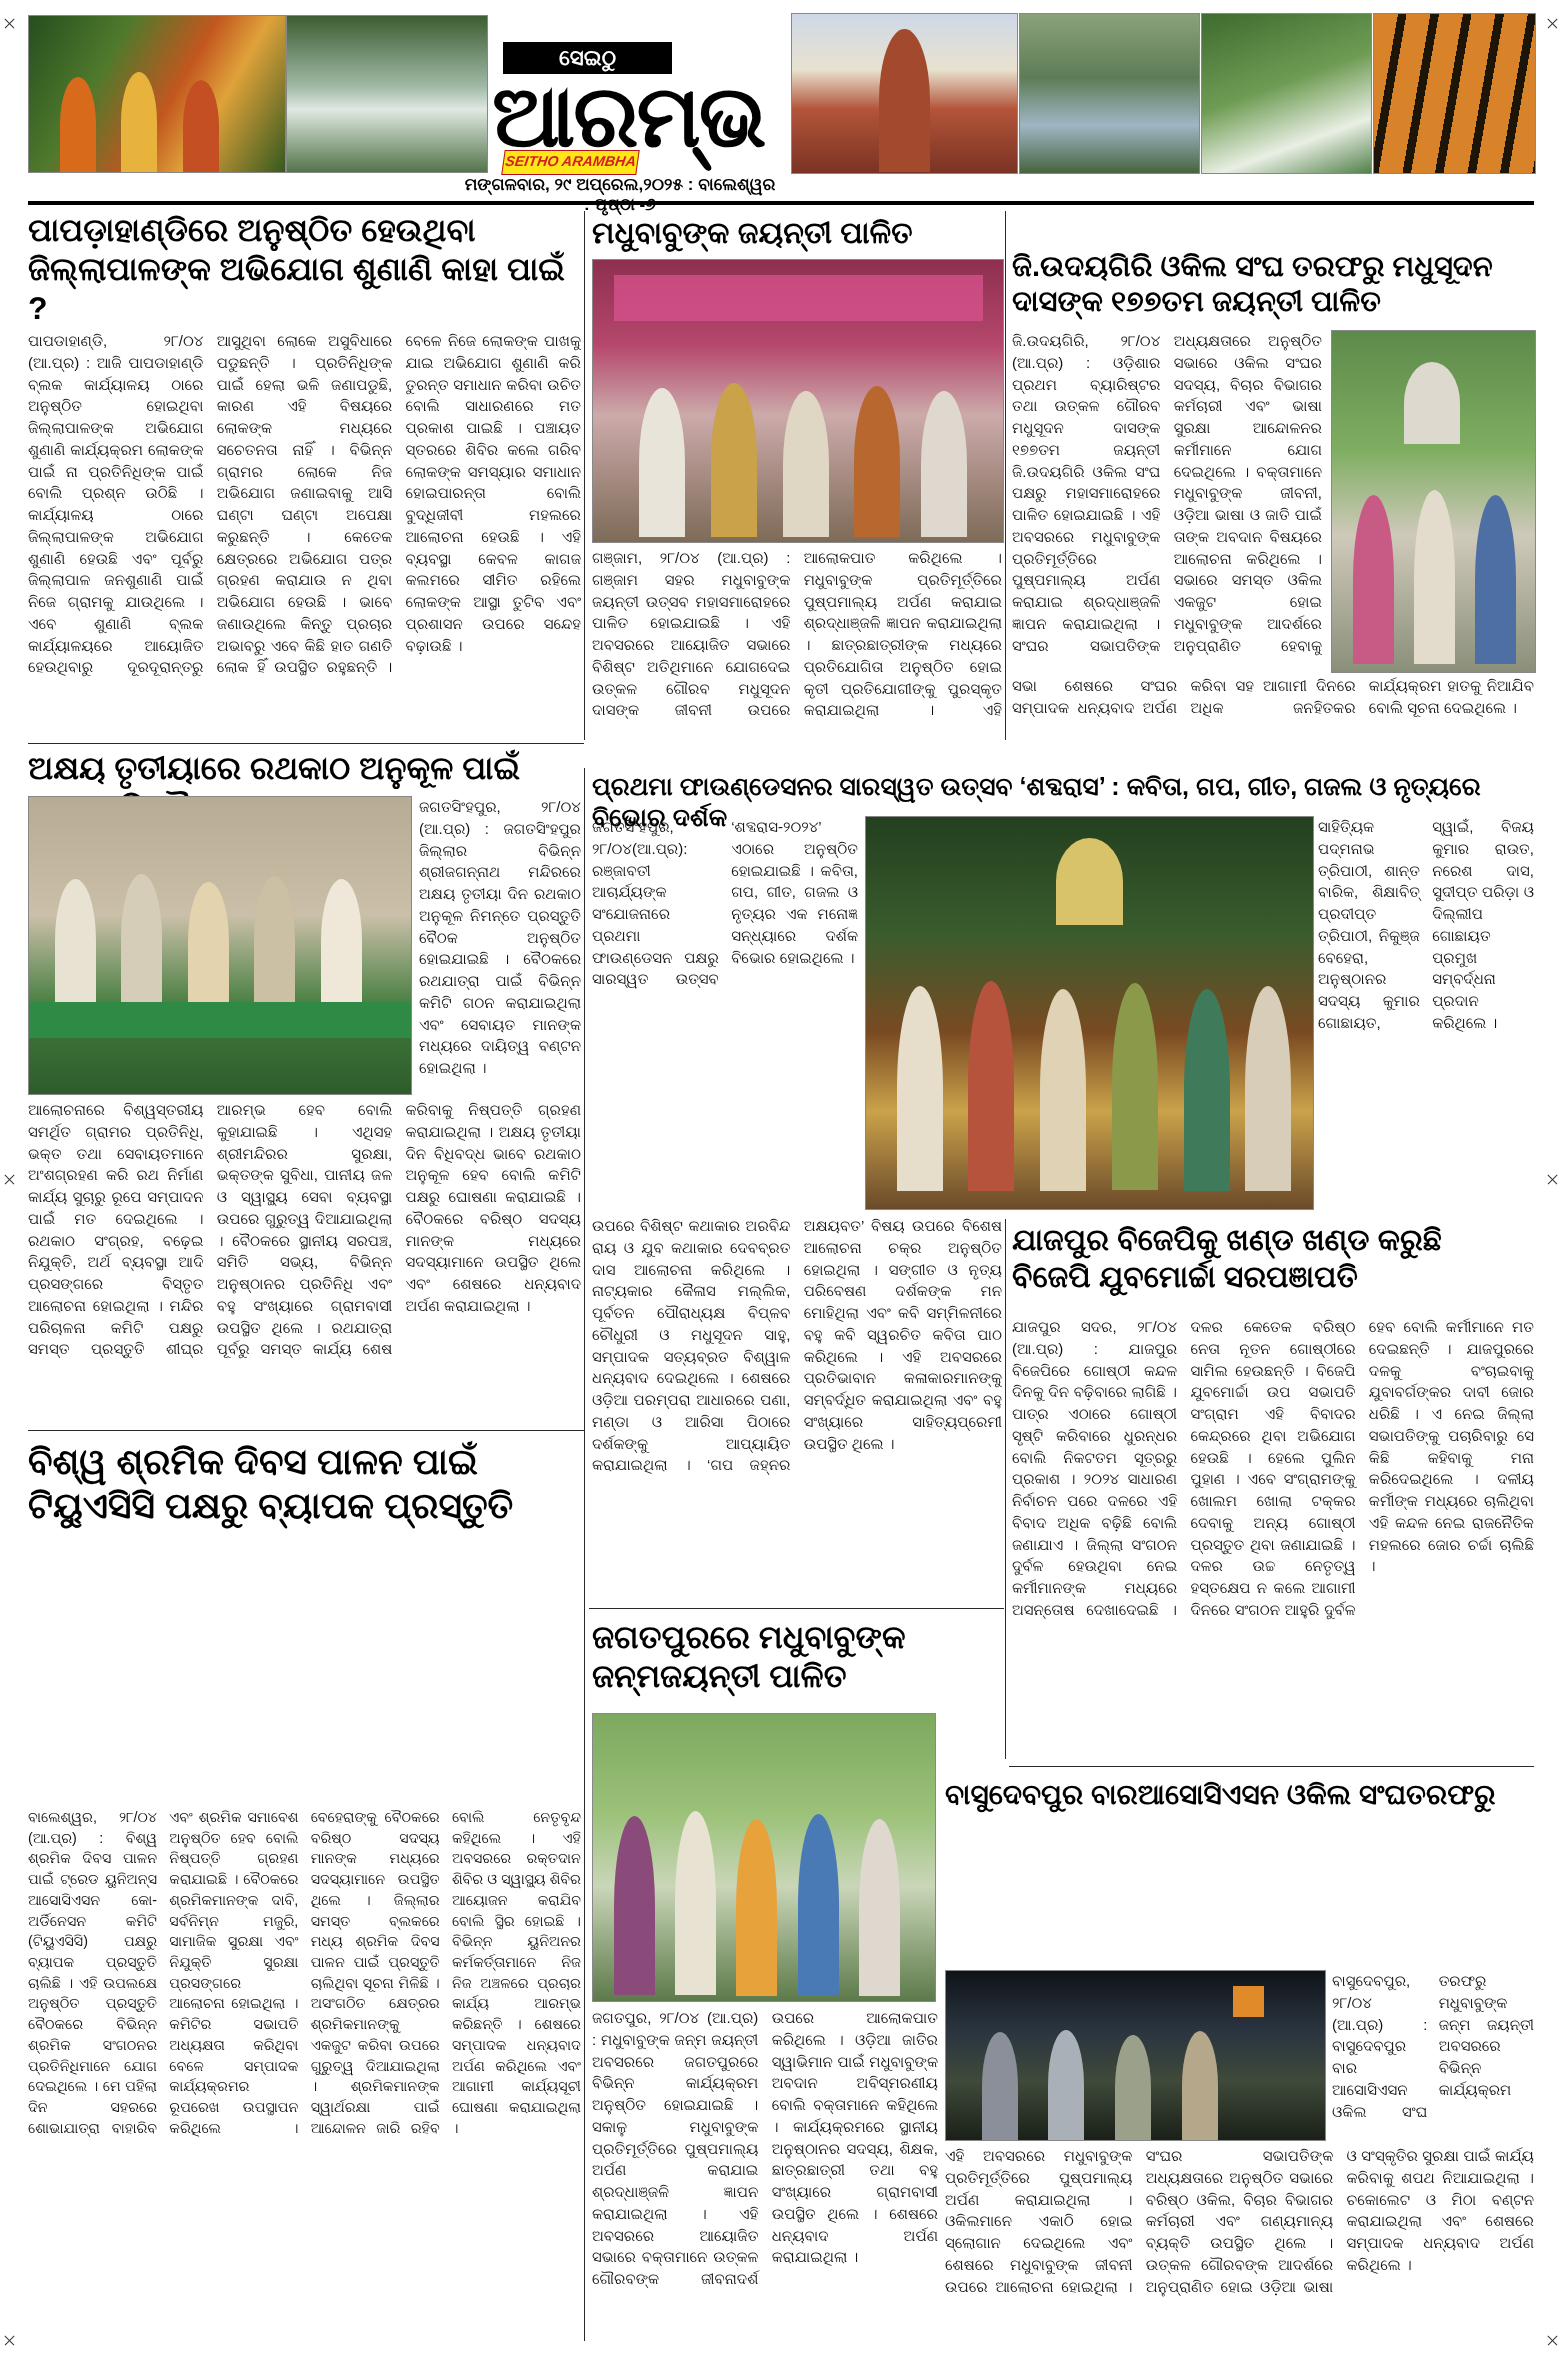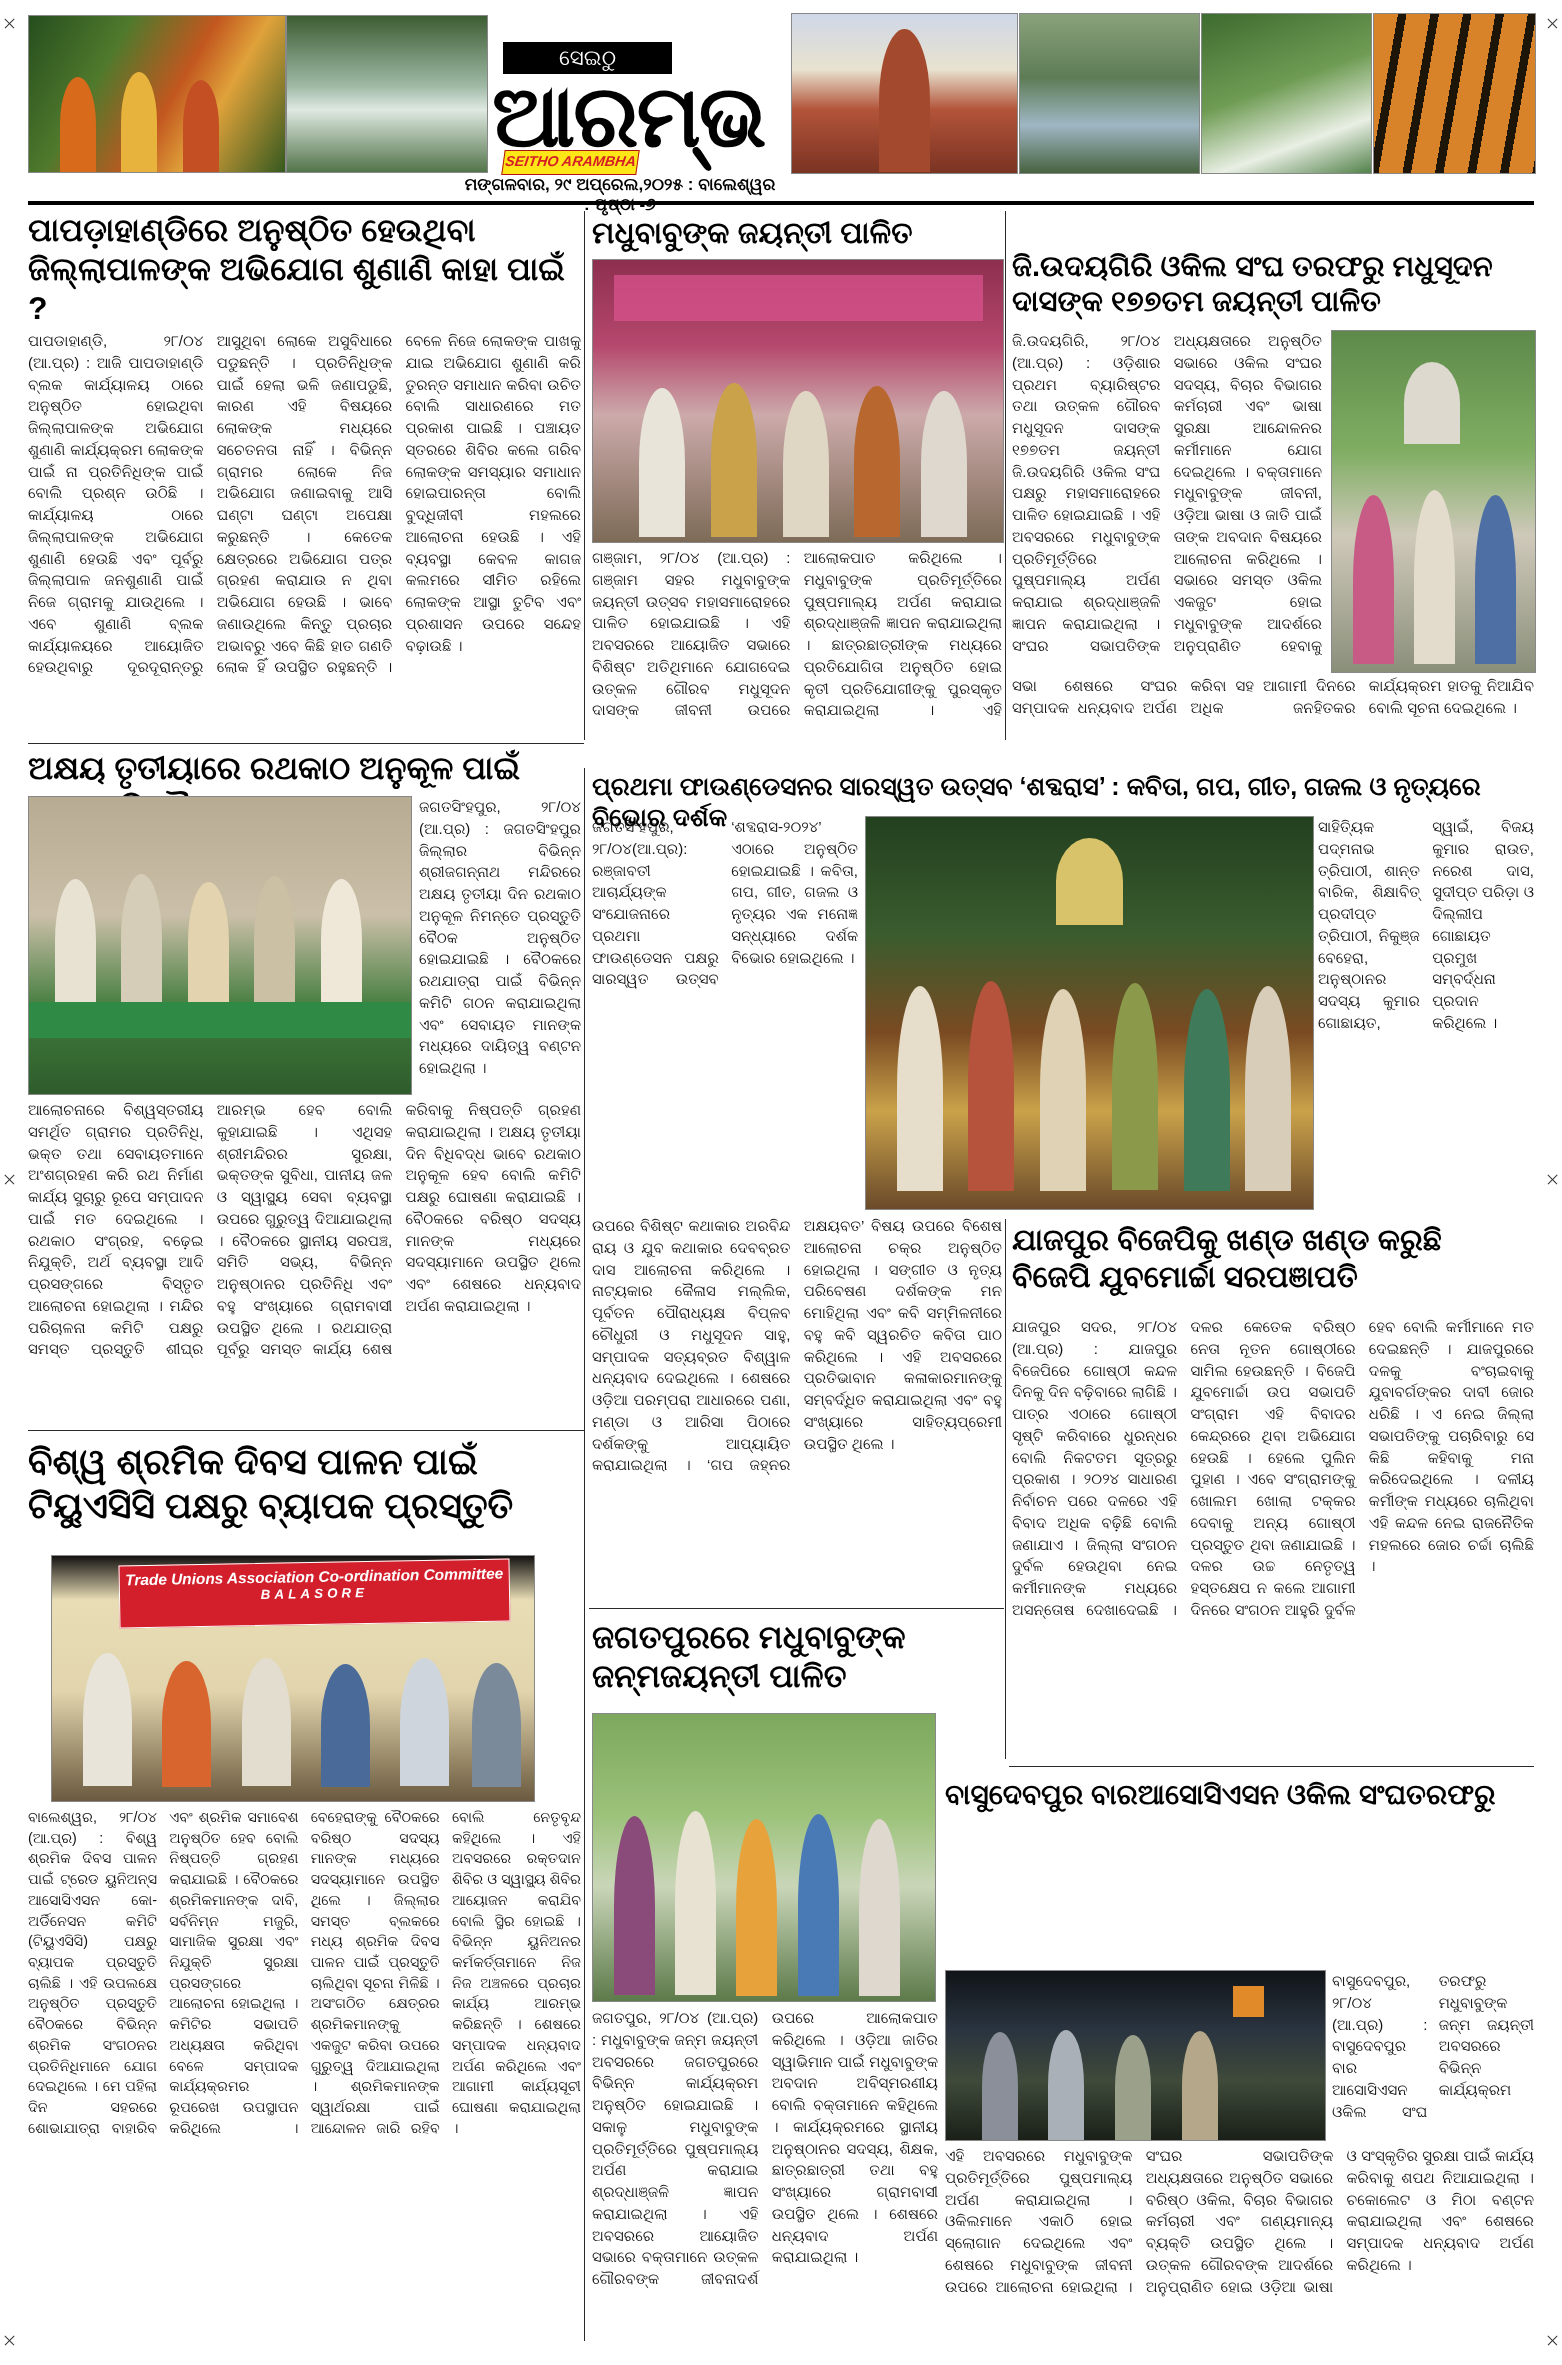--- a/index.html
+++ b/index.html
@@ -8,21 +8,21 @@
   .abs{position:absolute;}
   .headline{font-weight:bold;text-align:left;color:#000;line-height:1.22;}
   .body-text{text-align:justify;overflow:hidden;font-size:15px;line-height:1.45;color:#111;}
   .photo{position:absolute;overflow:hidden;border:0.5px solid #888;}
   .vrule{position:absolute;width:1px;background:#2a2a2a;}
   .hrule{position:absolute;height:1px;background:#2a2a2a;}
   .crop{position:absolute;width:13.3px;height:13.3px;}
   .crop:before,.crop:after{content:"";position:absolute;background:#333;}
   .crop:before{left:6.1px;top:0;width:1px;height:13.3px;transform:rotate(45deg);}
   .crop:after{left:6.1px;top:0;width:1px;height:13.3px;transform:rotate(-45deg);}
-  .tagbar{background:#000;color:#fff;text-align:center;font-weight:normal;}
+  .tagbar{background:#000;color:#fff;text-align:center;font-weight:bold;}
   .ribbon{background:#ffe617;color:#d41f26;font-weight:bold;font-style:italic;
           text-align:center;border:1px solid #b5121b;}
   .bannerline{color:#fff;font-weight:bold;font-style:italic;text-align:center;}
   .fig{position:absolute;border-radius:50% 50% 0 0;}
 </style>
 </head>
 <body>
 
 <div class="page">
 
@@ -136,32 +136,20 @@
   <div class="abs headline" style="left:1012px;top:1222px;width:522px;font-size:30px;">
     <div>ଯାଜପୁର ବିଜେପିକୁ ଖଣ୍ଡ ଖଣ୍ଡ କରୁଛି</div>
     <div>ବିଜେପି ଯୁବମୋର୍ଚ୍ଚା ସରପଞାପତି</div>
   </div>
   <div class="abs body-text" style="left:1012px;top:1316px;width:522px;height:443px;column-count:3;column-gap:13.3px;"><span>ଯାଜପୁର ସଦର, ୨୮/୦୪ (ଆ.ପ୍ର) : ଯାଜପୁର ବିଜେପିରେ ଗୋଷ୍ଠୀ କନ୍ଦଳ ଦିନକୁ ଦିନ ବଢ଼ିବାରେ ଲାଗିଛି । ପାତ୍ର ଏଠାରେ ଗୋଷ୍ଠୀ ସୃଷ୍ଟି କରିବାରେ ଧୁରନ୍ଧର ବୋଲି ନିକଟତମ ସୂତ୍ରରୁ ପ୍ରକାଶ । ୨୦୨୪ ସାଧାରଣ ନିର୍ବାଚନ ପରେ ଦଳରେ ଏହି ବିବାଦ ଅଧିକ ବଢ଼ିଛି ବୋଲି ଜଣାଯାଏ । ଜିଲ୍ଲା ସଂଗଠନ ଦୁର୍ବଳ ହେଉଥିବା ନେଇ କର୍ମୀମାନଙ୍କ ମଧ୍ୟରେ ଅସନ୍ତୋଷ ଦେଖାଦେଇଛି । ଦଳର କେତେକ ବରିଷ୍ଠ ନେତା ନୂତନ ଗୋଷ୍ଠୀରେ ସାମିଲ ହେଉଛନ୍ତି । ବିଜେପି ଯୁବମୋର୍ଚ୍ଚା ଉପ ସଭାପତି ସଂଗ୍ରାମ ଏହି ବିବାଦର କେନ୍ଦ୍ରରେ ଥିବା ଅଭିଯୋଗ ହେଉଛି । ହେଲେ ପୁଲିନ ପୁହାଣ । ଏବେ ସଂଗ୍ରାମଙ୍କୁ ଖୋଲମ ଖୋଲା ଟକ୍କର ଦେବାକୁ ଅନ୍ୟ ଗୋଷ୍ଠୀ ପ୍ରସ୍ତୁତ ଥିବା ଜଣାଯାଇଛି । ଦଳର ଉଚ୍ଚ ନେତୃତ୍ୱ ହସ୍ତକ୍ଷେପ ନ କଲେ ଆଗାମୀ ଦିନରେ ସଂଗଠନ ଆହୁରି ଦୁର୍ବଳ ହେବ ବୋଲି କର୍ମୀମାନେ ମତ ଦେଇଛନ୍ତି । ଯାଜପୁରରେ ଦଳକୁ ବଂଚାଇବାକୁ ଯୁବାବର୍ଗଙ୍କର ଦାବୀ ଜୋର ଧରିଛି । ଏ ନେଇ ଜିଲ୍ଲା ସଭାପତିଙ୍କୁ ପଚାରିବାରୁ ସେ କିଛି କହିବାକୁ ମନା କରିଦେଇଥିଲେ । ଦଳୀୟ କର୍ମୀଙ୍କ ମଧ୍ୟରେ ଚାଲିଥିବା ଏହି କନ୍ଦଳ ନେଇ ରାଜନୈତିକ ମହଲରେ ଜୋର ଚର୍ଚ୍ଚା ଚାଲିଛି ।</span></div>
 
   <div class="abs headline" style="left:28px;top:1440px;width:553px;font-size:36px;">
     <div>ବିଶ୍ୱ ଶ୍ରମିକ ଦିବସ ପାଳନ ପାଇଁ</div>
     <div>ଟିୟୁଏସିସି ପକ୍ଷରୁ ବ୍ୟାପକ ପ୍ରସ୍ତୁତି</div>
   </div>
-  <div class="photo" style="left:51px;top:1555px;width:482px;height:245px;background:linear-gradient(180deg,#141211 0%,#e8ddb5 18%,#e2d5ad 55%,#6b5a3f 100%);">
-    <div class="abs" style="left:67px;top:6.1px;width:389px;height:61px;background:#d21f2b;border:1.5px solid #fff;transform:rotate(-1deg);">
-      <div class="bannerline" style="font-size:15.4px;margin-top:5.1px;">Trade Unions Association Co-ordination Committee</div>
-      <div class="bannerline" style="font-size:13.3px;letter-spacing:4.1px;">BALASORE</div>
-    </div>
-    <div class="fig" style="left:31px;top:97px;width:49px;height:133px;background:#e8e4da;"></div>
-    <div class="fig" style="left:110px;top:105px;width:49px;height:126px;background:#d8642e;"></div>
-    <div class="fig" style="left:190px;top:102px;width:49px;height:128px;background:#e3ddd0;"></div>
-    <div class="fig" style="left:269px;top:108px;width:49px;height:123px;background:#4a6b9a;"></div>
-    <div class="fig" style="left:348px;top:102px;width:49px;height:128px;background:#cfd5dd;"></div>
-    <div class="fig" style="left:420px;top:107px;width:49px;height:124px;background:#7a8a9a;"></div>
-  </div>
   <div class="abs body-text" style="left:28px;top:1807px;width:553px;height:534px;column-count:4;column-gap:12.3px;font-size:14.3px;"><span>ବାଲେଶ୍ୱର, ୨୮/୦୪ (ଆ.ପ୍ର) : ବିଶ୍ୱ ଶ୍ରମିକ ଦିବସ ପାଳନ ପାଇଁ ଟ୍ରେଡ ୟୁନିଅନ୍ସ ଆସୋସିଏସନ କୋ-ଅର୍ଡିନେସନ କମିଟି (ଟିୟୁଏସିସି) ପକ୍ଷରୁ ବ୍ୟାପକ ପ୍ରସ୍ତୁତି ଚାଲିଛି । ଏହି ଉପଲକ୍ଷେ ଅନୁଷ୍ଠିତ ପ୍ରସ୍ତୁତି ବୈଠକରେ ବିଭିନ୍ନ ଶ୍ରମିକ ସଂଗଠନର ପ୍ରତିନିଧିମାନେ ଯୋଗ ଦେଇଥିଲେ । ମେ ପହିଲା ଦିନ ସହରରେ ଶୋଭାଯାତ୍ରା ବାହାରିବ ଏବଂ ଶ୍ରମିକ ସମାବେଶ ଅନୁଷ୍ଠିତ ହେବ ବୋଲି ନିଷ୍ପତ୍ତି ଗ୍ରହଣ କରାଯାଇଛି । ବୈଠକରେ ଶ୍ରମିକମାନଙ୍କ ଦାବି, ସର୍ବନିମ୍ନ ମଜୁରି, ସାମାଜିକ ସୁରକ୍ଷା ଏବଂ ନିଯୁକ୍ତି ସୁରକ୍ଷା ପ୍ରସଙ୍ଗରେ ଆଲୋଚନା ହୋଇଥିଲା । କମିଟିର ସଭାପତି ଅଧ୍ୟକ୍ଷତା କରିଥିବା ବେଳେ ସମ୍ପାଦକ କାର୍ଯ୍ୟକ୍ରମର ରୂପରେଖ ଉପସ୍ଥାପନ କରିଥିଲେ । ବେହେରାଙ୍କୁ ବୈଠକରେ ବରିଷ୍ଠ ସଦସ୍ୟ ମାନଙ୍କ ମଧ୍ୟରେ ସଦସ୍ୟାମାନେ ଉପସ୍ଥିତ ଥିଲେ । ଜିଲ୍ଲାର ସମସ୍ତ ବ୍ଲକରେ ମଧ୍ୟ ଶ୍ରମିକ ଦିବସ ପାଳନ ପାଇଁ ପ୍ରସ୍ତୁତି ଚାଲିଥିବା ସୂଚନା ମିଳିଛି । ଅସଂଗଠିତ କ୍ଷେତ୍ରର ଶ୍ରମିକମାନଙ୍କୁ ଏକଜୁଟ କରିବା ଉପରେ ଗୁରୁତ୍ୱ ଦିଆଯାଇଥିଲା । ଶ୍ରମିକମାନଙ୍କ ସ୍ୱାର୍ଥରକ୍ଷା ପାଇଁ ଆନ୍ଦୋଳନ ଜାରି ରହିବ ବୋଲି ନେତୃବୃନ୍ଦ କହିଥିଲେ । ଏହି ଅବସରରେ ରକ୍ତଦାନ ଶିବିର ଓ ସ୍ୱାସ୍ଥ୍ୟ ଶିବିର ଆୟୋଜନ କରାଯିବ ବୋଲି ସ୍ଥିର ହୋଇଛି । ବିଭିନ୍ନ ୟୁନିଅନର କର୍ମକର୍ତ୍ତାମାନେ ନିଜ ନିଜ ଅଞ୍ଚଳରେ ପ୍ରଚାର କାର୍ଯ୍ୟ ଆରମ୍ଭ କରିଛନ୍ତି । ଶେଷରେ ସମ୍ପାଦକ ଧନ୍ୟବାଦ ଅର୍ପଣ କରିଥିଲେ ଏବଂ ଆଗାମୀ କାର୍ଯ୍ୟସୂଚୀ ଘୋଷଣା କରାଯାଇଥିଲା ।</span></div>
 
   <div class="abs headline" style="left:592px;top:1618px;width:346px;font-size:32px;">
     <div>ଜଗତପୁରରେ ମଧୁବାବୁଙ୍କ</div>
     <div>ଜନ୍ମଜୟନ୍ତୀ ପାଳିତ</div>
   </div>
   <div class="photo" style="left:592px;top:1713px;width:342px;height:287px;background:linear-gradient(180deg,#7da85e 0%,#9cc27a 35%,#c9d6b8 60%,#5d7a4a 100%);">
     <div class="fig" style="left:20.5px;top:102px;width:41px;height:179px;background:#8a4a7a;"></div>
     <div class="fig" style="left:82px;top:97px;width:41px;height:184px;background:#e8e2d2;"></div>
     <div class="fig" style="left:143px;top:105px;width:41px;height:177px;background:#e8a23c;"></div>

